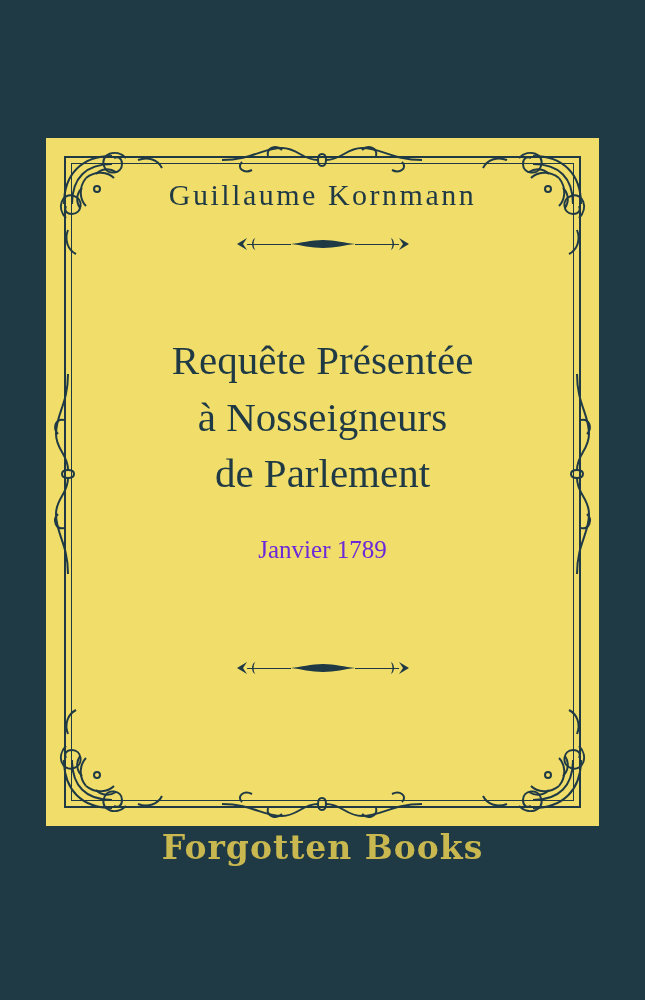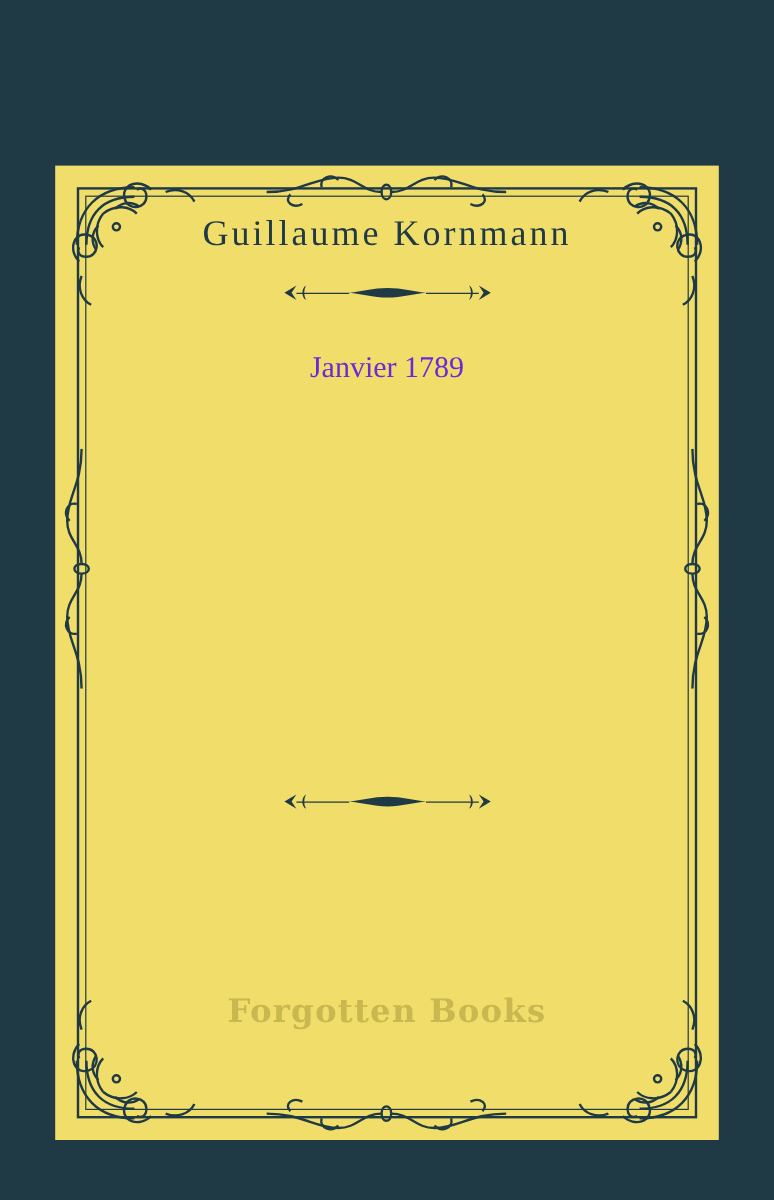--- a/index.html
+++ b/index.html
@@ -21,21 +21,21 @@
     background: #1f3a45;
     box-sizing: border-box;
   }
 
   
   .panel {
     position: absolute;
     left: 46px;
     top: 138px;
     width: 553px;
-    height: 812px;
+    height: 688px;
     background: #f0dd6a;
     box-sizing: border-box;
   }
 
   
   .panel-border {
     position: absolute;
     left: 18px;
     top: 18px;
     right: 18px;
@@ -122,21 +122,21 @@
   }
 
   .brand {
     position: absolute;
     left: 0;
     right: 0;
     top: 828px;
     text-align: center;
     color: #c9b84f;
     font-family: "DejaVu Serif", serif;
-    font-size: 27px;
+    font-size: 33px;
     font-weight: 700;
     letter-spacing: 1px;
   }
 </style>
 </head>
 <body>
 
 <div class="cover">
 
   <div class="panel">
@@ -254,20 +254,25 @@
           <path d="M132 10 L176 10 L176 11 L132 11 Z"></path>
           <path d="M68 10 L24 10 L24 11 L68 11 Z"></path>
           <path d="M176 4 L186 10 L176 16 L180 10 Z"></path>
           <path d="M24 4 L14 10 L24 16 L20 10 Z"></path>
           <circle cx="100" cy="10" r="3.5"></circle>
           <path d="M168 4 C172 6 172 14 168 16 C170 12 170 8 168 4 Z"></path>
           <path d="M32 4 C28 6 28 14 32 16 C30 12 30 8 32 4 Z"></path>
         </g>
       </svg>
 
+      <div class="title">
+        <div>Requête Présentée</div>
+        <div>à Nosseigneurs</div>
+        <div>de Parlement</div>
+      </div>
 
       <div class="subtitle">Janvier 1789</div>
     </div>
 
     <svg class="divider-bottom" viewBox="0 0 200 20">
       <g fill="#1f3a45">
         <path d="M100 6 C112 6 122 9 132 10 C122 11 112 14 100 14 C88 14 78 11 68 10 C78 9 88 6 100 6 Z"></path>
         <path d="M132 10 L176 10 L176 11 L132 11 Z"></path>
         <path d="M68 10 L24 10 L24 11 L68 11 Z"></path>
         <path d="M176 4 L186 10 L176 16 L180 10 Z"></path>

